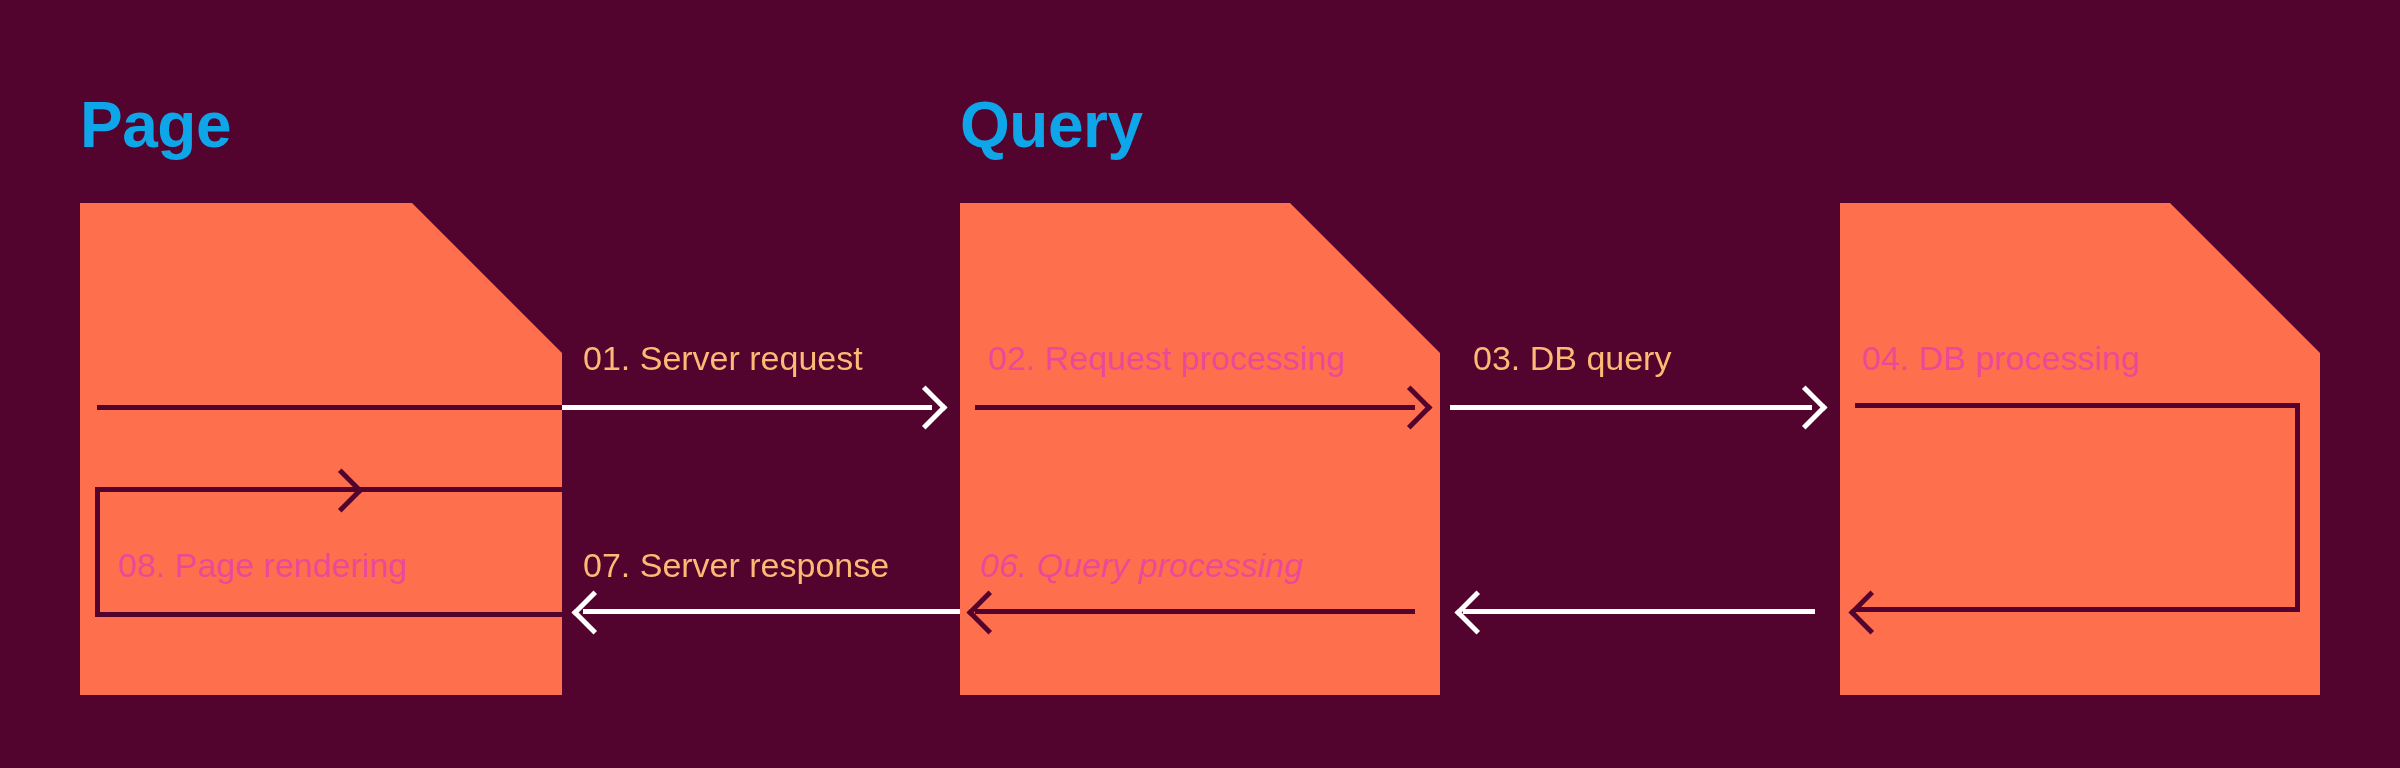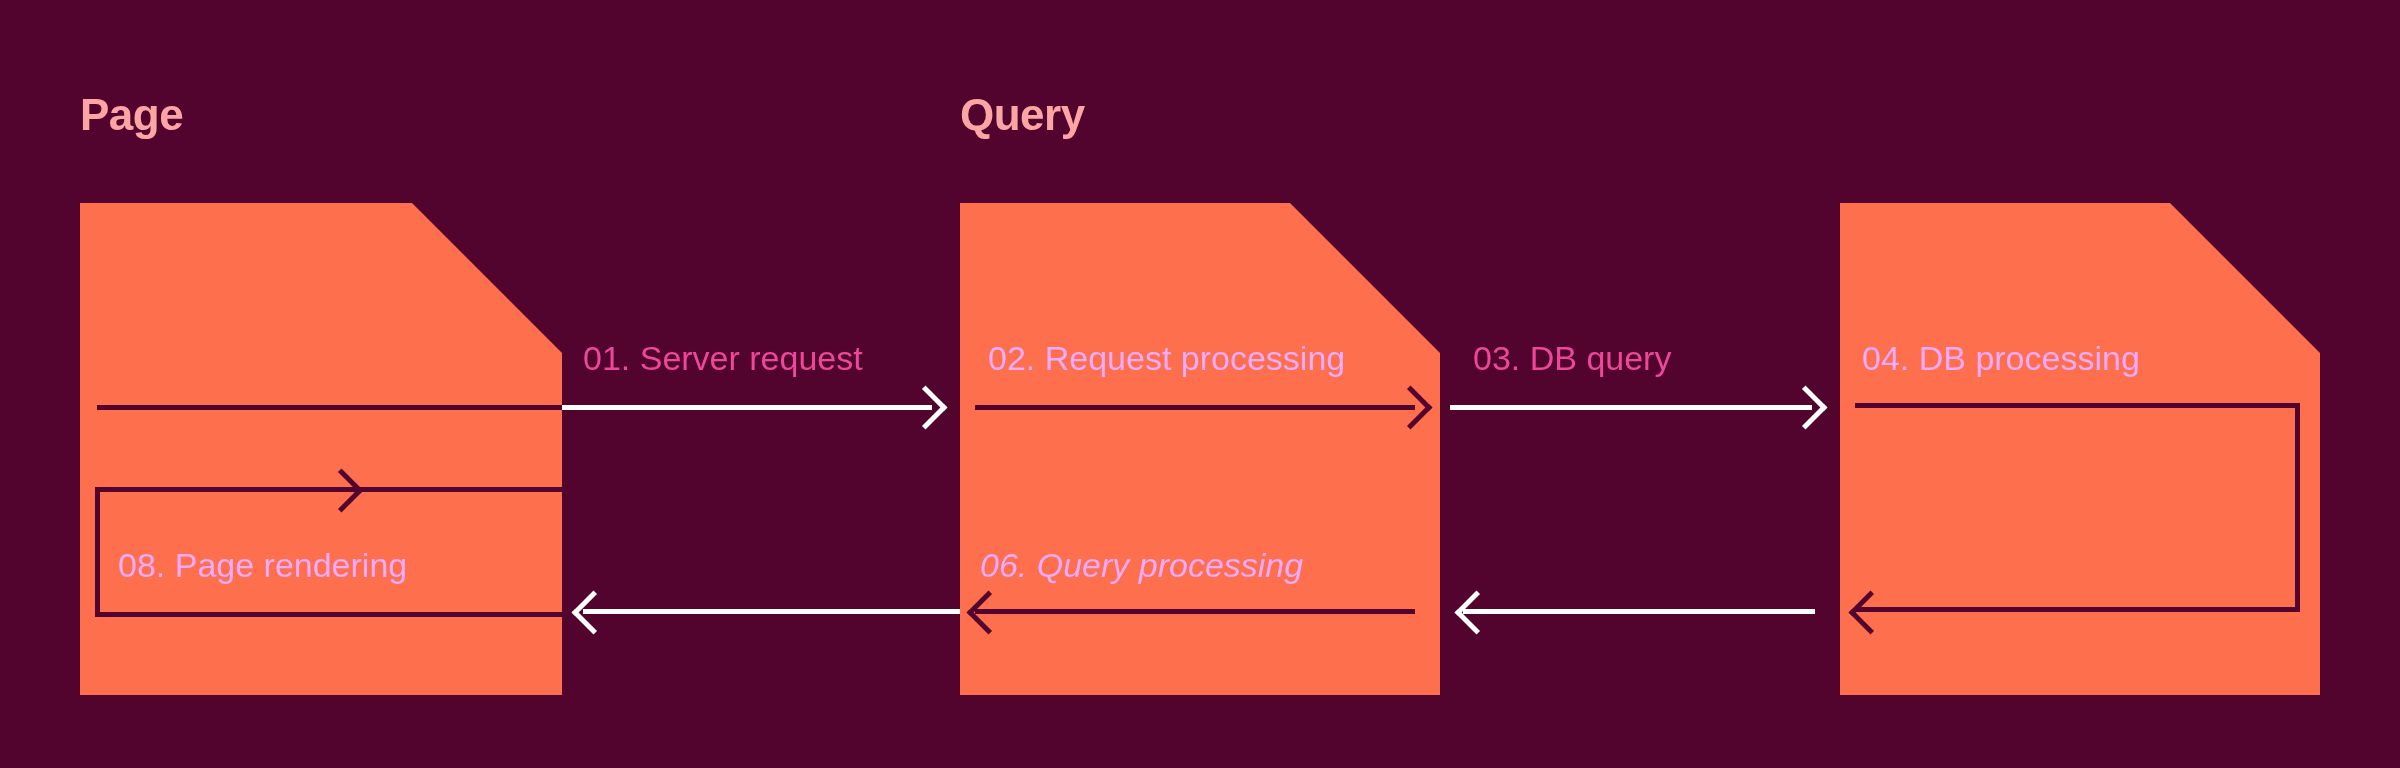--- a/index.html
+++ b/index.html
@@ -10,23 +10,23 @@
   #stage {
     position: relative;
     width: 2400px;
     height: 768px;
     background: #52032e;
     overflow: hidden;
     font-family: "Liberation Sans", sans-serif;
   }
   .lane-title {
     position: absolute;
-    color: #fca5a5;
+    color: #0ea5e9;
     font-weight: bold;
-    font-size: 44px;
+    font-size: 64px;
     letter-spacing: -0.5px;
     line-height: 1;
     white-space: nowrap;
   }
   .lane-box {
     position: absolute;
     background: #fd6f4d;
   }
   .notched {
     clip-path: polygon(0 0, calc(100% - 150px) 0, 100% 150px, 100% 100%, 0 100%);
@@ -52,22 +52,22 @@
   .head.light { border-color: #ffffff; }
   .head.right { transform: rotate(45deg); }
   .head.left  { transform: rotate(-135deg); }
 
   .msg-label {
     position: absolute;
     font-size: 34px;
     line-height: 1;
     white-space: nowrap;
   }
-  .msg-label.light { color: #ec4899; }
-  .msg-label.dark  { color: #f0abfc; }
+  .msg-label.light { color: #fdba74; }
+  .msg-label.dark  { color: #ec4899; }
 
   
   .selfloop {
     position: absolute;
     border-style: solid;
     border-color: #52032e;
     box-sizing: border-box;
     background: transparent;
   }
   
@@ -113,20 +113,21 @@
   <div class="selfloop db" style="left:1855px; top:403px; width:445px; height:209px;"></div>
   <div class="head dark left" style="left:1855px; top:597px;"></div>
 
   <div class="flow light" style="left:1463px; top:609px; width:352px;"></div>
   <div class="head light left" style="left:1461px; top:597px;"></div>
 
   <div class="msg-label dark" style="left:980px; top:548px;font-style:italic;">06. Query processing</div>
   <div class="flow dark" style="left:975px; top:609px; width:440px;"></div>
   <div class="head dark left" style="left:973px; top:597px;"></div>
 
+  <div class="msg-label light" style="left:583px; top:548px;">07. Server response</div>
   <div class="flow light" style="left:583px; top:609px; width:377px;"></div>
   <div class="head light left" style="left:578px; top:597px;"></div>
 
   <div class="selfloop page" style="left:95px; top:487px; width:467px; height:130px;"></div>
   <div class="head dark right" style="left:326px; top:475px;"></div>
   <div class="msg-label dark" style="left:118px; top:548px;">08. Page rendering</div>
 
 </div>
 
 </body></html>

